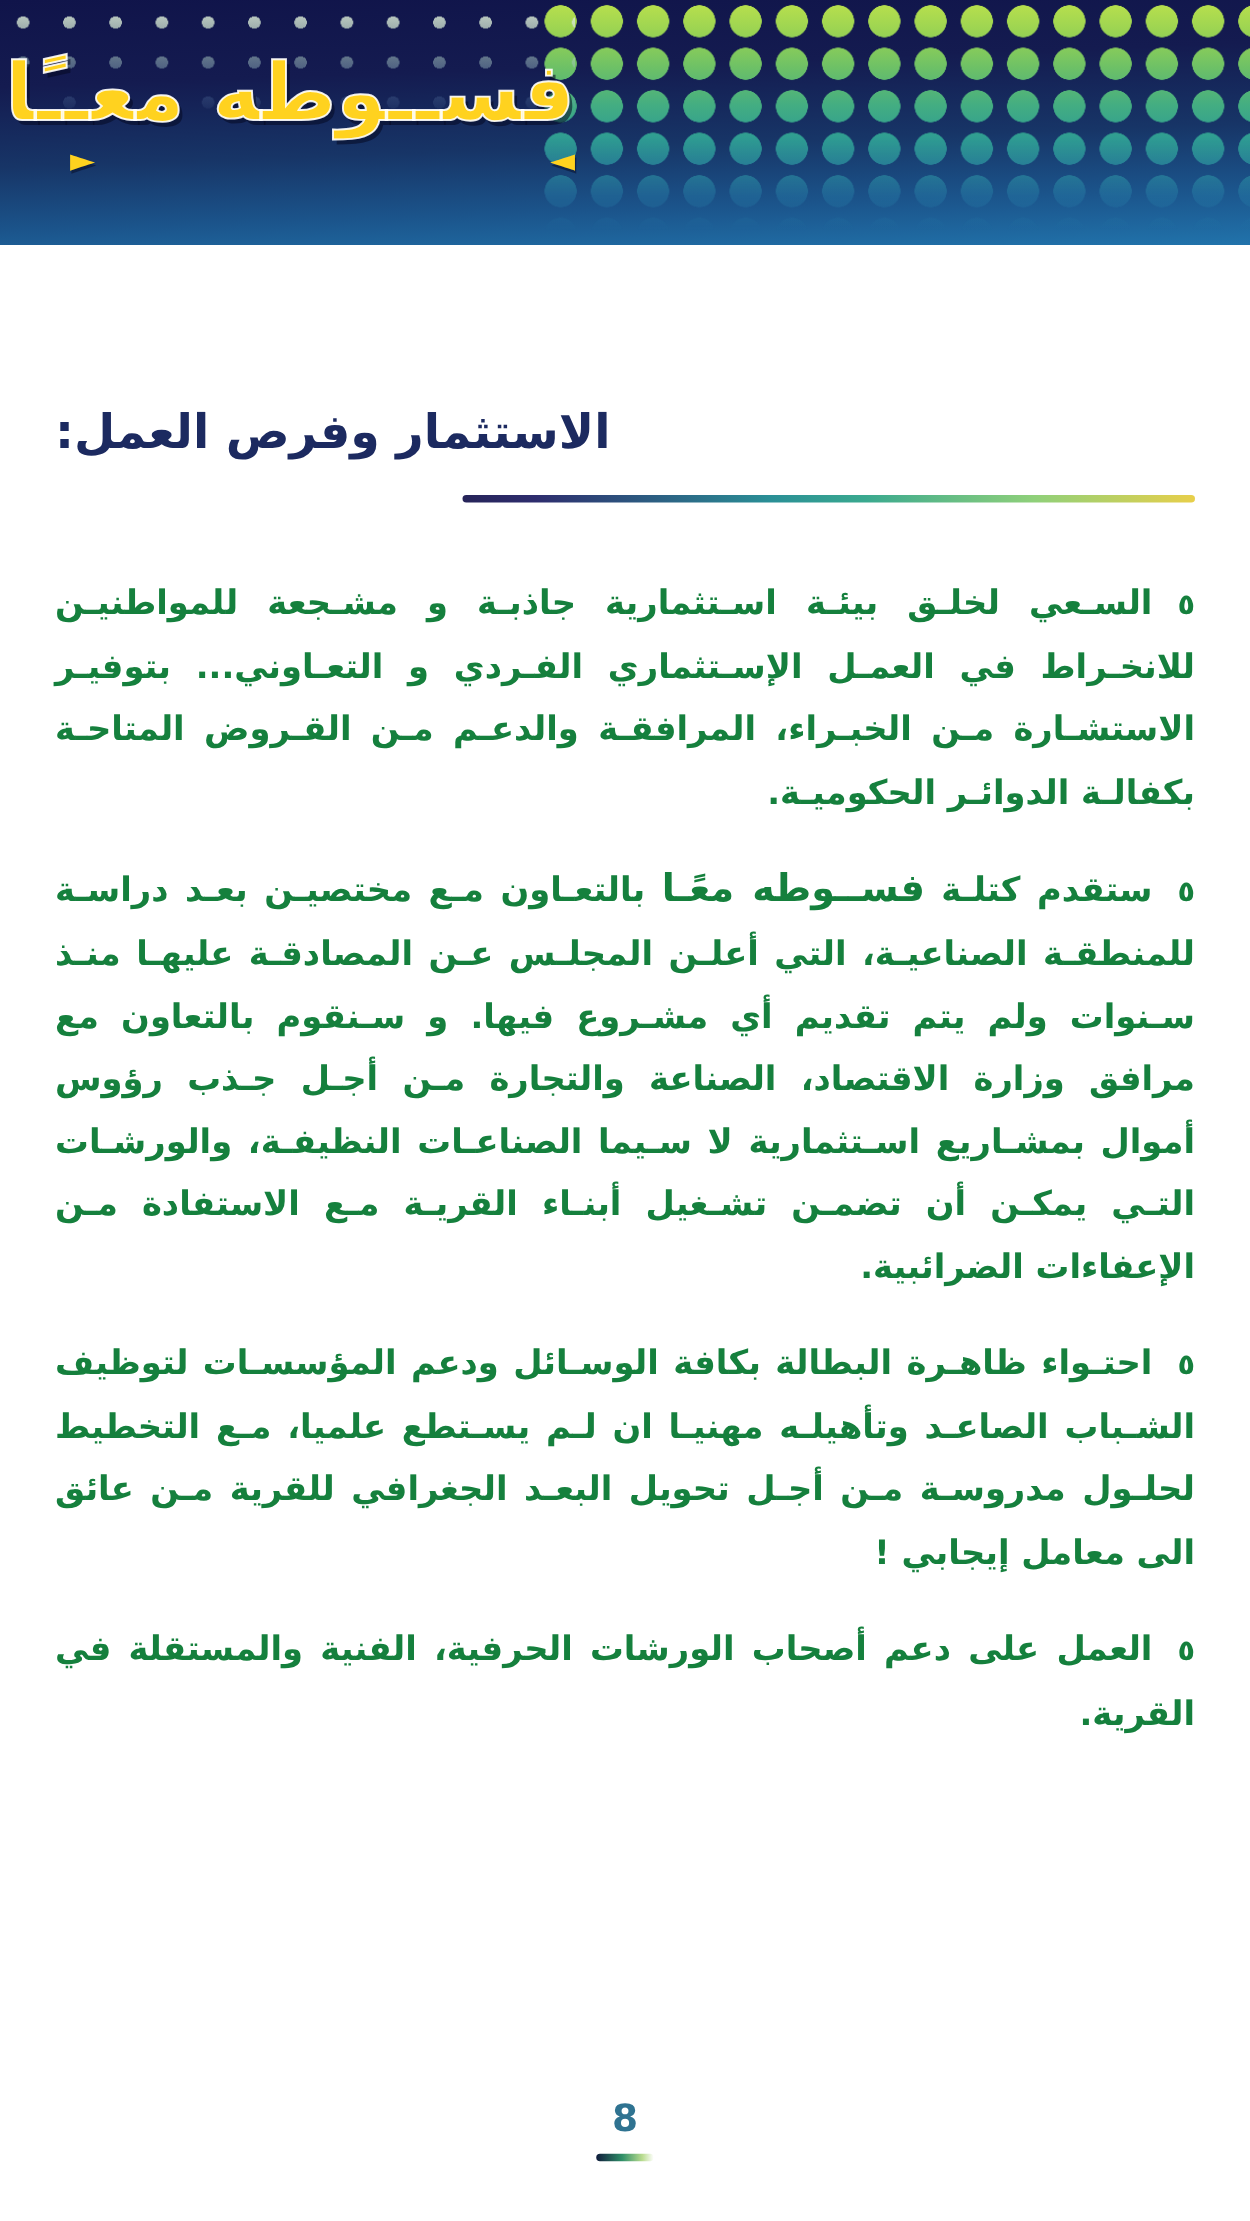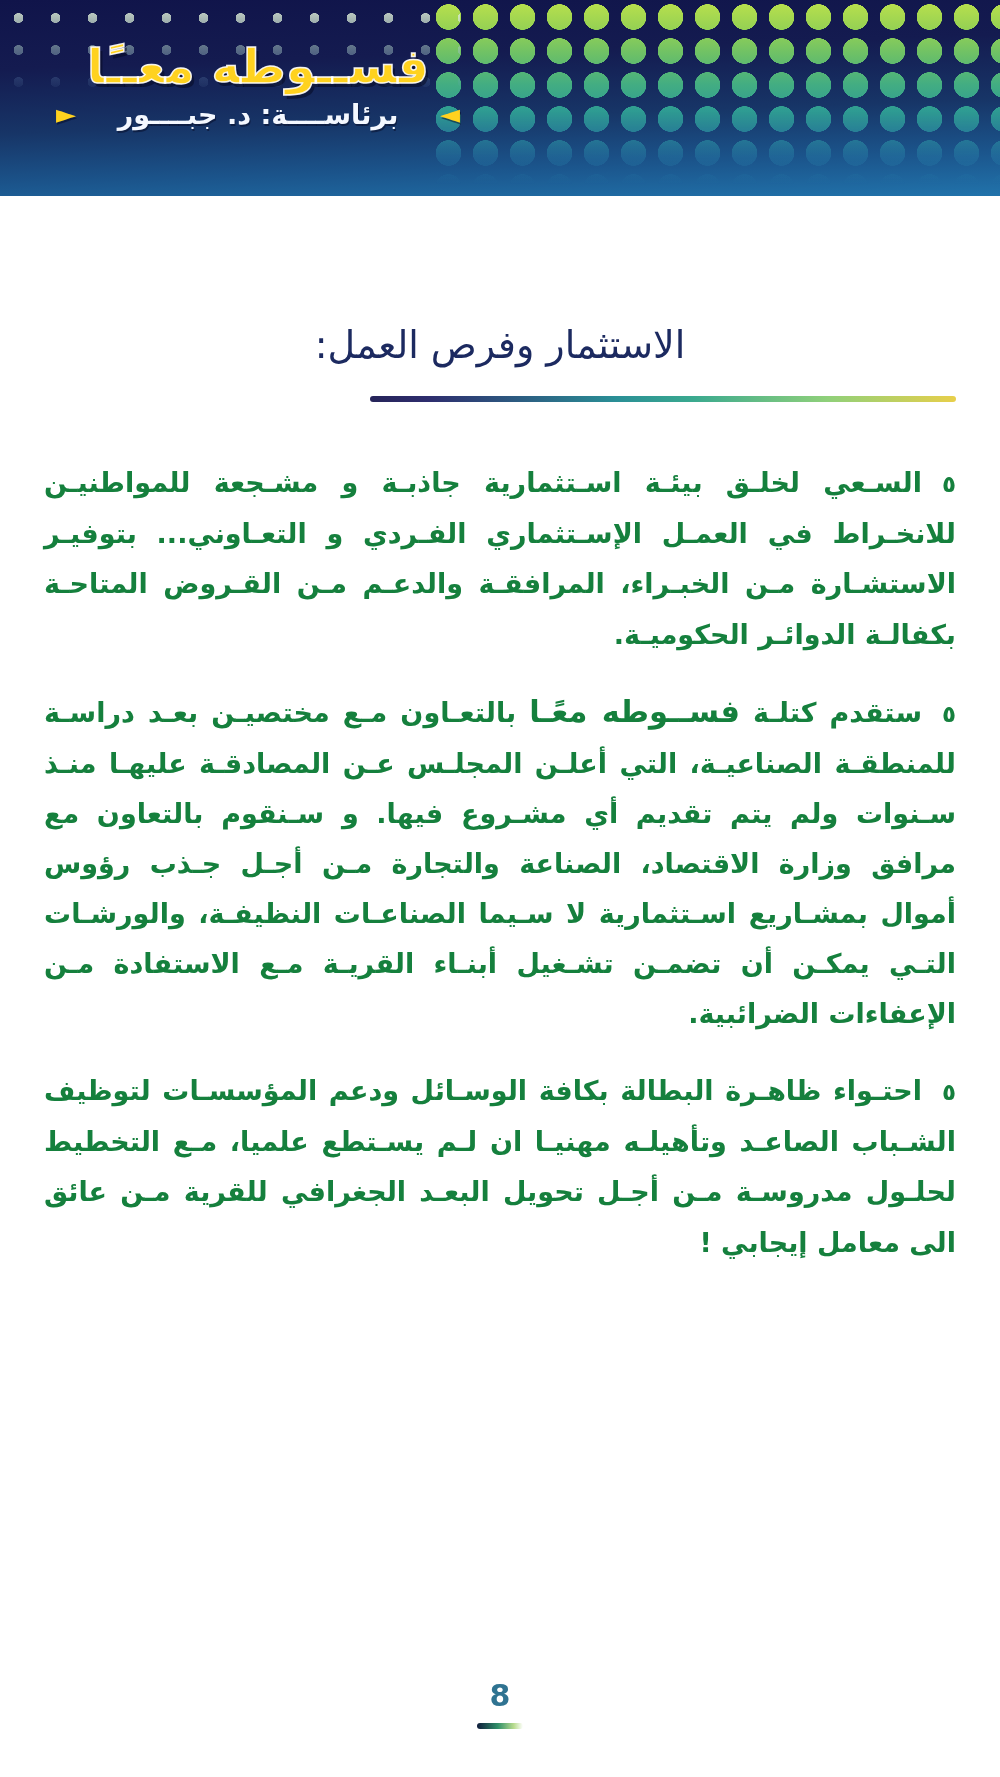--- a/index.html
+++ b/index.html
@@ -24,39 +24,39 @@
   .dots-topleft{
     position:absolute;top:2px;left:0;width:46%;height:92px;
     background:linear-gradient(180deg,rgba(228,240,218,.95) 0%,rgba(175,205,190,.6) 40%,rgba(125,165,205,.3) 72%,rgba(120,160,200,0) 100%);
     -webkit-mask-image:radial-gradient(circle 5px at center,#000 97%,transparent 100%);
     -webkit-mask-size:37px 32px;
     mask-image:radial-gradient(circle 5px at center,#000 97%,transparent 100%);
     mask-size:37px 32px;
   }
   .brand{position:absolute;top:40px;left:56px;width:404px;direction:rtl;}
   .logo-text{
-    font-size:48px;font-weight:bold;color:#ffd21f;line-height:1.1;
+    font-size:64px;font-weight:bold;color:#ffd21f;line-height:1.1;
     text-align:center;white-space:nowrap;
     -webkit-text-stroke:1.5px rgba(255,255,255,.9);
     text-shadow:3px 4px 0 rgba(5,10,35,.55);
     letter-spacing:-1px;
   }
   .brand-sub{
     margin-top:6px;display:flex;align-items:center;justify-content:space-between;
     direction:rtl;
   }
   .brand-sub .arrow{color:#ffd21f;font-size:26px;line-height:1;text-shadow:1px 2px 0 rgba(5,10,35,.5);}
   .subtitle-text{
     color:#f4f8ff;font-size:27px;font-weight:bold;white-space:nowrap;
     text-shadow:1px 2px 0 rgba(5,10,35,.5);
   }
   
   .content{direction:rtl;padding:100px 44px 0 44px;}
   .section-title{
-    color:#1c2a60;font-size:38px;font-weight:normal;text-align:center;line-height:1.3;
+    color:#1c2a60;font-size:38px;font-weight:bold;text-align:left;line-height:1.3;
   }
   .title-underline{
     width:586px;height:6px;margin-top:10px;border-radius:3px;
     background:linear-gradient(-90deg,#e8cf4a 0%,#8fd07a 22%,#3aa98f 45%,#2a8f96 58%,#2e2d6e 90%,#262459 100%);
   }
   .bullets{margin-top:56px;color:#15803d;}
   .bullet{
     font-size:27px;font-weight:bold;line-height:50px;text-align:justify;
     margin-bottom:27px;
   }
@@ -75,21 +75,20 @@
 
 <div class="page">
 
   <div class="header">
     <div class="dots-right"></div>
     <div class="dots-topleft"></div>
     <div class="brand">
       <div class="logo-text">فســوطه معــًا</div>
       <div class="brand-sub">
         <span class="arrow">◄</span>
-        <span class="subtitle-text">برئاســــة: د. جبــــور</span>
         <span class="arrow">►</span>
       </div>
     </div>
   </div>
 
   <div class="content">
     <h1 class="section-title">الاستثمار وفرص العمل:</h1>
     <div class="title-underline"></div>
 
     <div class="bullets">
@@ -99,20 +98,23 @@
       </p>
 
       <p class="bullet">
         <span class="marker">٥</span><span>ستقدم كتلـة </span><strong class="inline-bold">فســوطه معًـا</strong><span> بالتعـاون مـع مختصيـن بعـد دراسـة للمنطقـة الصناعيـة، التي أعلـن المجلـس عـن المصادقـة عليهـا منـذ سـنوات ولم يتم تقديم أي مشـروع فيها. و سـنقوم بالتعاون مع مرافق وزارة الاقتصاد، الصناعة والتجارة مـن أجـل جـذب رؤوس أموال بمشـاريع اسـتثمارية لا سـيما الصناعـات النظيفـة، والورشـات التـي يمكـن أن تضمـن تشـغيل أبنـاء القريـة مـع الاستفادة مـن الإعفاءات الضرائبية.</span>
       </p>
 
       <p class="bullet">
         <span class="marker">٥</span><span>احتـواء ظاهـرة البطالة بكافة الوسـائل ودعم المؤسسـات لتوظيف الشـباب الصاعـد وتأهيلـه مهنيـا ان لـم يسـتطع علميا، مـع التخطيط لحلـول مدروسـة مـن أجـل تحويل البعـد الجغرافي للقرية مـن عائق الى معامل إيجابي !</span><strong class="inline-bold"></strong><span></span>
       </p>
 
+      <p class="bullet">
+        <span class="marker">٥</span><span>العمل على دعم أصحاب الورشات الحرفية، الفنية والمستقلة في القرية.</span><strong class="inline-bold"></strong><span></span>
+      </p>
 
 
 
     </div>
   </div>
 
   <div class="footer">
     <div class="page-number">8</div>
     <div class="page-number-underline"></div>
   </div>

